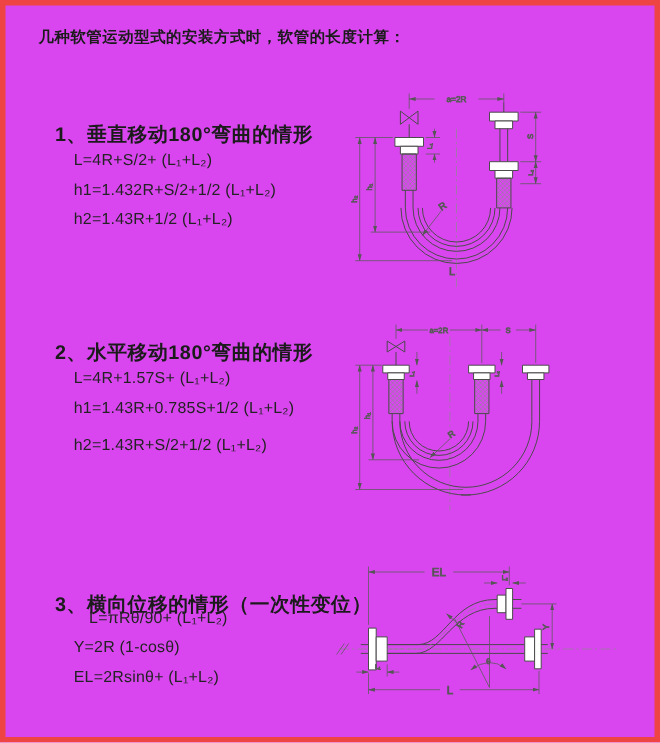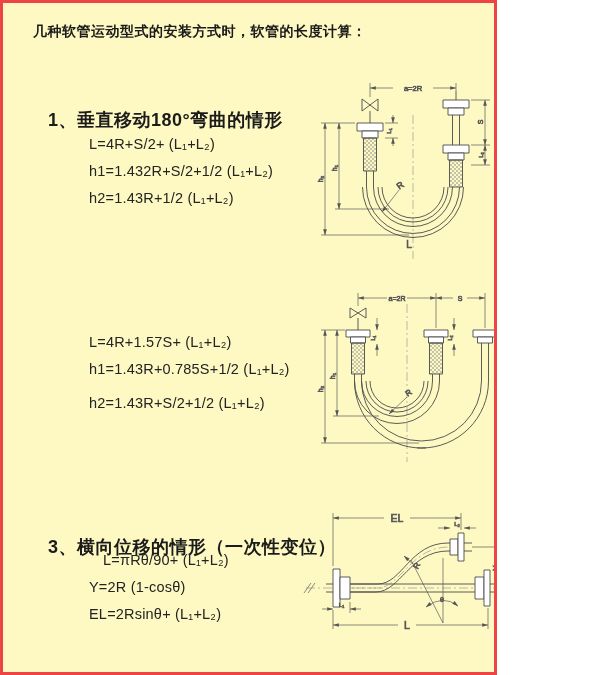--- a/index.html
+++ b/index.html
@@ -1,24 +1,24 @@
 <!DOCTYPE html>
 <html><head>
 <meta charset="utf-8">
 <style>
   html,body{margin:0;padding:0;background:#ffffff;}
   .page{
-    position:relative;width:497px;height:675px;background:#fef9c3;
+    position:relative;width:600px;height:675px;background:#d946ef;
     font-family:"Liberation Sans","DejaVu Sans",sans-serif;
-    color:#1f1f1f;overflow:hidden;border:3px solid #ef4444;box-sizing:border-box;
+    color:#1f1f1f;overflow:hidden;border:5px solid #ef4444;box-sizing:border-box;
   }
   .abs{position:absolute;white-space:nowrap;}
   .title{font-size:14px;font-weight:bold;letter-spacing:.5px;color:#1b1b1b;}
   .heading{font-size:18px;font-weight:bold;letter-spacing:.5px;color:#1b1b1b;}
-  .formula{font-size:14.5px;font-weight:400;color:#232323;letter-spacing:.2px;margin-left:24px;}
+  .formula{font-size:14.5px;font-weight:400;color:#232323;letter-spacing:.2px;}
   svg.dia{position:absolute;overflow:visible;}
   svg.dia line,svg.dia path,svg.dia rect{vector-effect:non-scaling-stroke;}
   svg.dia text{font-family:"Liberation Sans","DejaVu Sans",sans-serif;fill:#3a3a3a;}
   .thin{stroke:#5a5a5a;stroke-width:.7;fill:none;}
   .pipe{stroke:#4a4a4a;stroke-width:.9;fill:none;}
   .fl{stroke:#4a4a4a;stroke-width:.9;fill:#ffffff;}
   .cl{stroke:#8a8a8a;stroke-width:.6;fill:none;stroke-dasharray:9 3 2 3;}
 </style>
 </head>
 <body>
@@ -103,20 +103,21 @@
       <line x1="182" y1="76" x2="182" y2="96" marker-start="url(#ar1)" marker-end="url(#ar1)"></line>
       <text x="179.5" y="86" font-size="6" text-anchor="middle" transform="rotate(-90 179.5 86)">L₂</text>
 
       <line x1="96" y1="121" x2="79" y2="143" marker-end="url(#ar1)"></line>
       <text x="99" y="119" font-size="9" text-anchor="middle" transform="rotate(-35 99 119)">R</text>
 
       <text x="106" y="179" font-size="10" text-anchor="middle" fill="#2e2e2e">L</text>
     </g>
   </svg>
 
+  <div class="abs heading" style="left:45px;top:303px;">2、水平移动180°弯曲的情形</div>
   <div class="abs formula" style="left:62px;top:331px;text-align:center;">L=4R+1.57S+ (L₁+L₂)</div>
   <div class="abs formula" style="left:62px;top:358px;">h1=1.43R+0.785S+1/2 (L₁+L₂)</div>
   <div class="abs formula" style="left:62px;top:392px;">h2=1.43R+S/2+1/2 (L₁+L₂)</div>
 
   <svg class="dia" style="left:300px;top:283px;" width="300" height="185" viewBox="0 0 300 185">
     <defs>
       <marker id="ar2" viewBox="0 0 10 8" refX="9.5" refY="4" markerWidth="9" markerHeight="7" orient="auto-start-reverse">
         <path d="M0,1 L10,4 L0,7 z" fill="#555"></path>
       </marker>
       <pattern id="br2" width="4" height="4" patternUnits="userSpaceOnUse">

